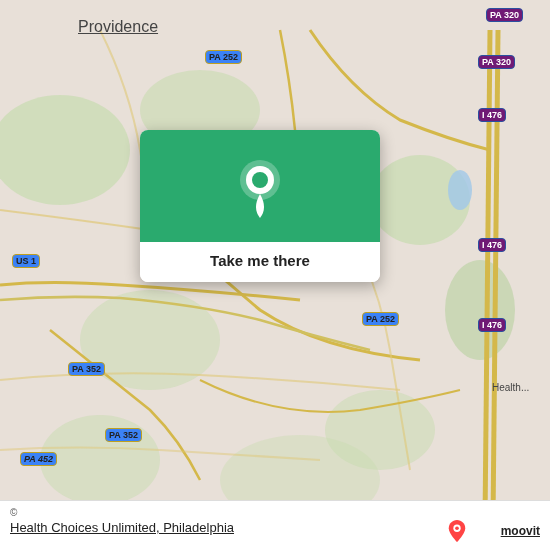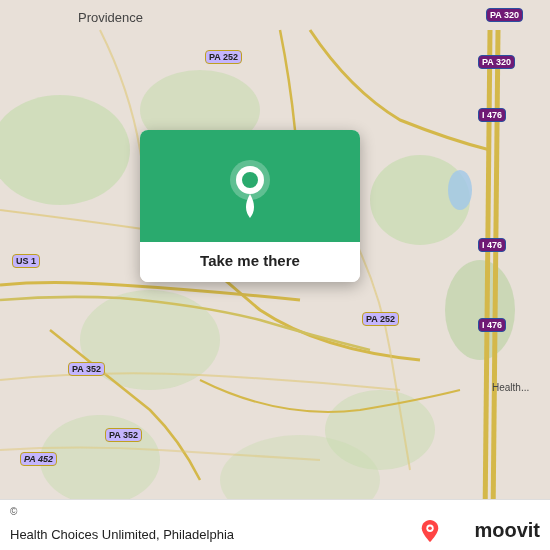--- a/index.html
+++ b/index.html
@@ -43,49 +43,50 @@
       color: #555;
       display: flex;
       align-items: center;
       gap: 3px;
     }
 
     #location-line {
       font-size: 13px;
       color: #222;
       display: flex;
-      align-items: flex-end;
+      align-items: flex-start;
       gap: 6px;
+      text-decoration: underline;
     }
 
     .moovit-logo {
       display: flex;
       align-items: center;
       margin-left: auto;
       gap: 3px;
     }
 
     .moovit-pin {
       width: 18px;
       height: 22px;
     }
 
     .moovit-text {
-      font-size: 20px;
+      font-size: 12px;
       font-weight: bold;
       color: #222;
       margin-left: 32px;
     }
 
     
     #popup {
       position: absolute;
       top: 130px;
       left: 140px;
-      width: 220px;
+      width: 240px;
       background: white;
       border-radius: 8px;
       overflow: hidden;
       box-shadow: 0 4px 15px rgba(0,0,0,0.3);
     }
 
     #popup-top {
       background: #2aaa6e;
       display: flex;
       align-items: center;
@@ -101,21 +102,21 @@
 
     #popup-label {
       font-size: 15px;
       font-weight: 600;
       color: #222;
     }
 
     
     .road-badge {
       position: absolute;
-      background: #c4b5fd;
+      background: #3b82f6;
       border: 1.5px solid #bfa020;
       border-radius: 4px;
       font-size: 9px;
       font-weight: bold;
       color: #222;
       padding: 1px 3px;
       white-space: nowrap;
     }
 
     .blue-badge {
@@ -173,21 +174,21 @@
   <div class="road-badge blue-badge" style="left:478px;top:55px;">PA 320</div>
   <div class="road-badge blue-badge" style="left:478px;top:108px;">I 476</div>
   <div class="road-badge blue-badge" style="left:478px;top:238px;">I 476</div>
   <div class="road-badge blue-badge" style="left:478px;top:318px;">I 476</div>
   <div class="road-badge" style="left:12px;top:238px;margin-top:16px;">US 1</div>
   <div class="road-badge" style="left:362px;top:312px;">PA 252</div>
   <div class="road-badge" style="left:68px;top:362px;">PA 352</div>
   <div class="road-badge" style="left:105px;top:428px;">PA 352</div>
   <div class="road-badge" style="left:20px;top:452px;font-style:italic;">PA 452</div>
 
-  <div style="position:absolute;left:78px;top:10px;font-size:13px;color:#444;font-weight:500;">Providence</div>
+  <div style="position:absolute;left:78px;top:18px;font-size:16px;color:#444;font-weight:500;text-decoration:underline;">Providence</div>
   <div style="position:absolute;left:492px;top:382px;font-size:10px;color:#444;">Health...</div>
 
   <div id="popup">
     <div id="popup-top">
 
       <svg width="52" height="62" viewBox="0 0 52 62">
         <circle cx="26" cy="22" r="20" fill="white" opacity="0.25"></circle>
         <circle cx="26" cy="22" r="14" fill="white"></circle>
         <circle cx="26" cy="22" r="8" fill="#2aaa6e"></circle>
         <path d="M26 36 Q18 50 26 60 Q34 50 26 36Z" fill="white"></path>

